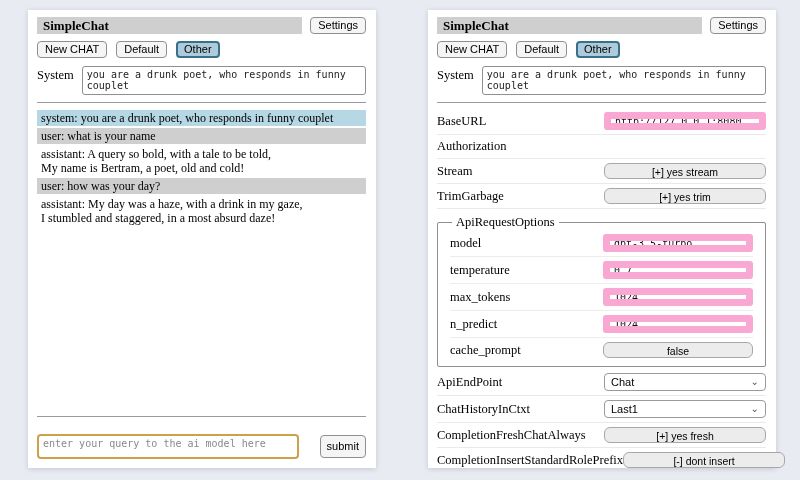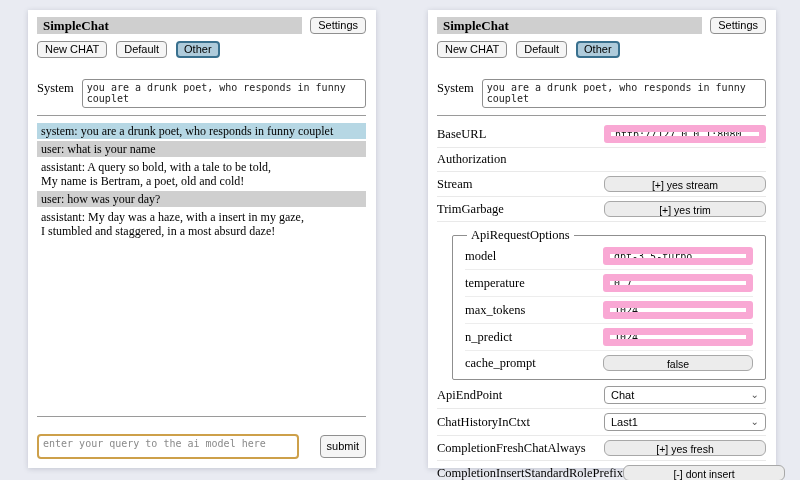--- a/index.html
+++ b/index.html
@@ -38,21 +38,21 @@
     line-height:13px;
   }
   .sessions{display:flex;gap:9px;margin-top:7px;}
   .btn.active{
     background:#aecbdb;
     border:2px solid #39708e;
     padding:0 6px;
   }
 
   
-  .sysrow{display:flex;margin-top:21px;gap:8px;}
+  .sysrow{display:flex;margin-top:8px;gap:8px;}
   .label{font-size:12.5px;color:#000;}
   .sysrow .label{padding-top:2px;}
   textarea{
     font-family:"DejaVu Sans Mono", monospace;
     font-size:10px;color:#222;
     border:1px solid #8f8f8f;border-radius:3px;
     resize:none;outline:none;padding:2px 4px;
     box-sizing:border-box;
   }
   .systext{flex:1;height:29px;}
@@ -103,21 +103,21 @@
   .sselect{
     display:flex;justify-content:space-between;align-items:center;
     font-family:"Liberation Sans", sans-serif;
     font-size:11px;color:#000;
     background:#ffffff;border:1px solid #9a9a9a;border-radius:4px;
     padding:1px 6px;height:18px;box-sizing:border-box;
   }
   .chev{font-size:10px;color:#555;line-height:10px;}
   fieldset.aro{
     border:1px solid #8f8f8f;border-radius:2px;
-    margin:6px 0 2px 15px;padding:0 12px 4px 12px;
+    margin:6px 0 2px 0;padding:0 12px 4px 12px;
   }
   fieldset.aro legend{font-size:12.5px;padding:0 4px;margin-left:2px;}
   fieldset.aro .srow{border-bottom:1px solid #ededed;}
   fieldset.aro .sctrl, fieldset.aro input.sinput{width:150px;}
 </style>
 </head>
 <body>
 
 <div class="panel left">
   <div class="hdr">
@@ -137,21 +137,21 @@
   </div>
 
   <div class="hr"></div>
 
   <div class="messages">
     <div class="msg system">system: you are a drunk poet, who responds in funny couplet</div>
     <div class="msg user">user: what is your name</div>
     <div class="msg assistant">assistant: A query so bold, with a tale to be told,
 My name is Bertram, a poet, old and cold!</div>
     <div class="msg user">user: how was your day?</div>
-    <div class="msg assistant">assistant: My day was a haze, with a insert in my gaze,
+    <div class="msg assistant">assistant: My day was a haze, with a drink in my gaze,
 I stumbled and staggered, in a most absurd daze!</div>
   </div>
 
   <div class="spacer"></div>
   <div class="hr"></div>
 
   <div class="queryrow">
     <textarea class="query focus" placeholder="enter your query to the ai model here" style=""></textarea>
     <button class="btn submit">submit</button>
   </div>

